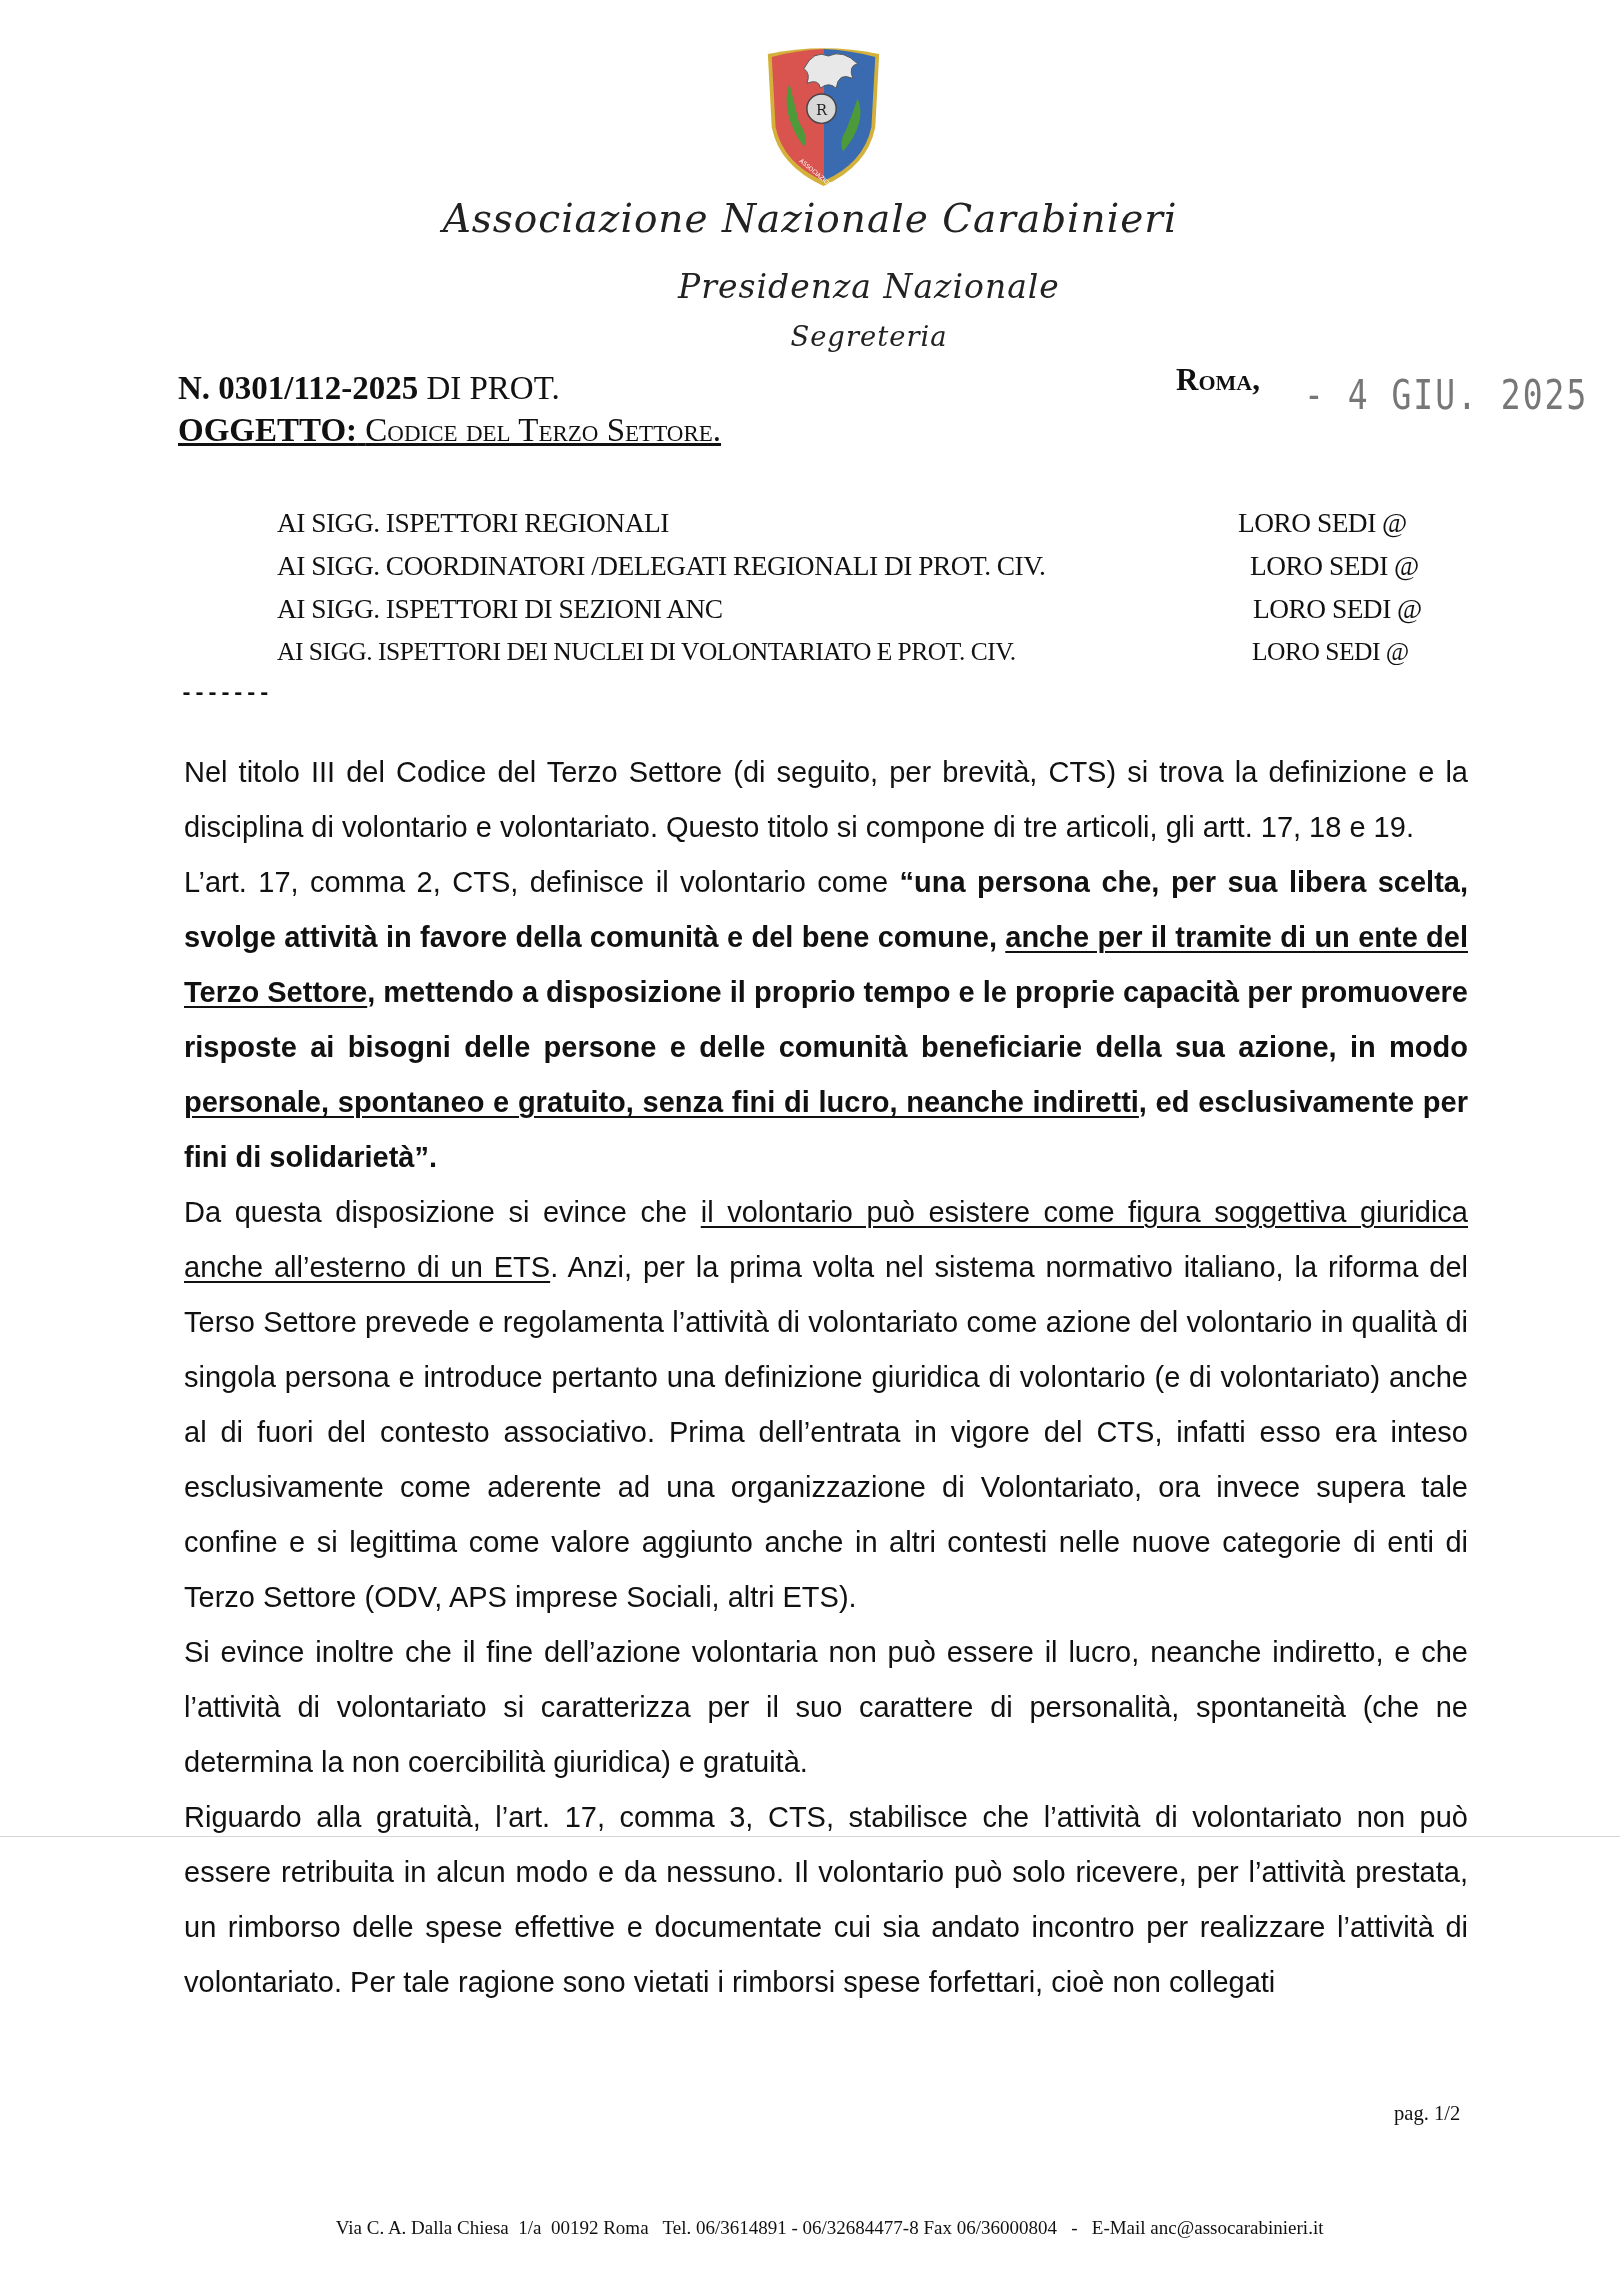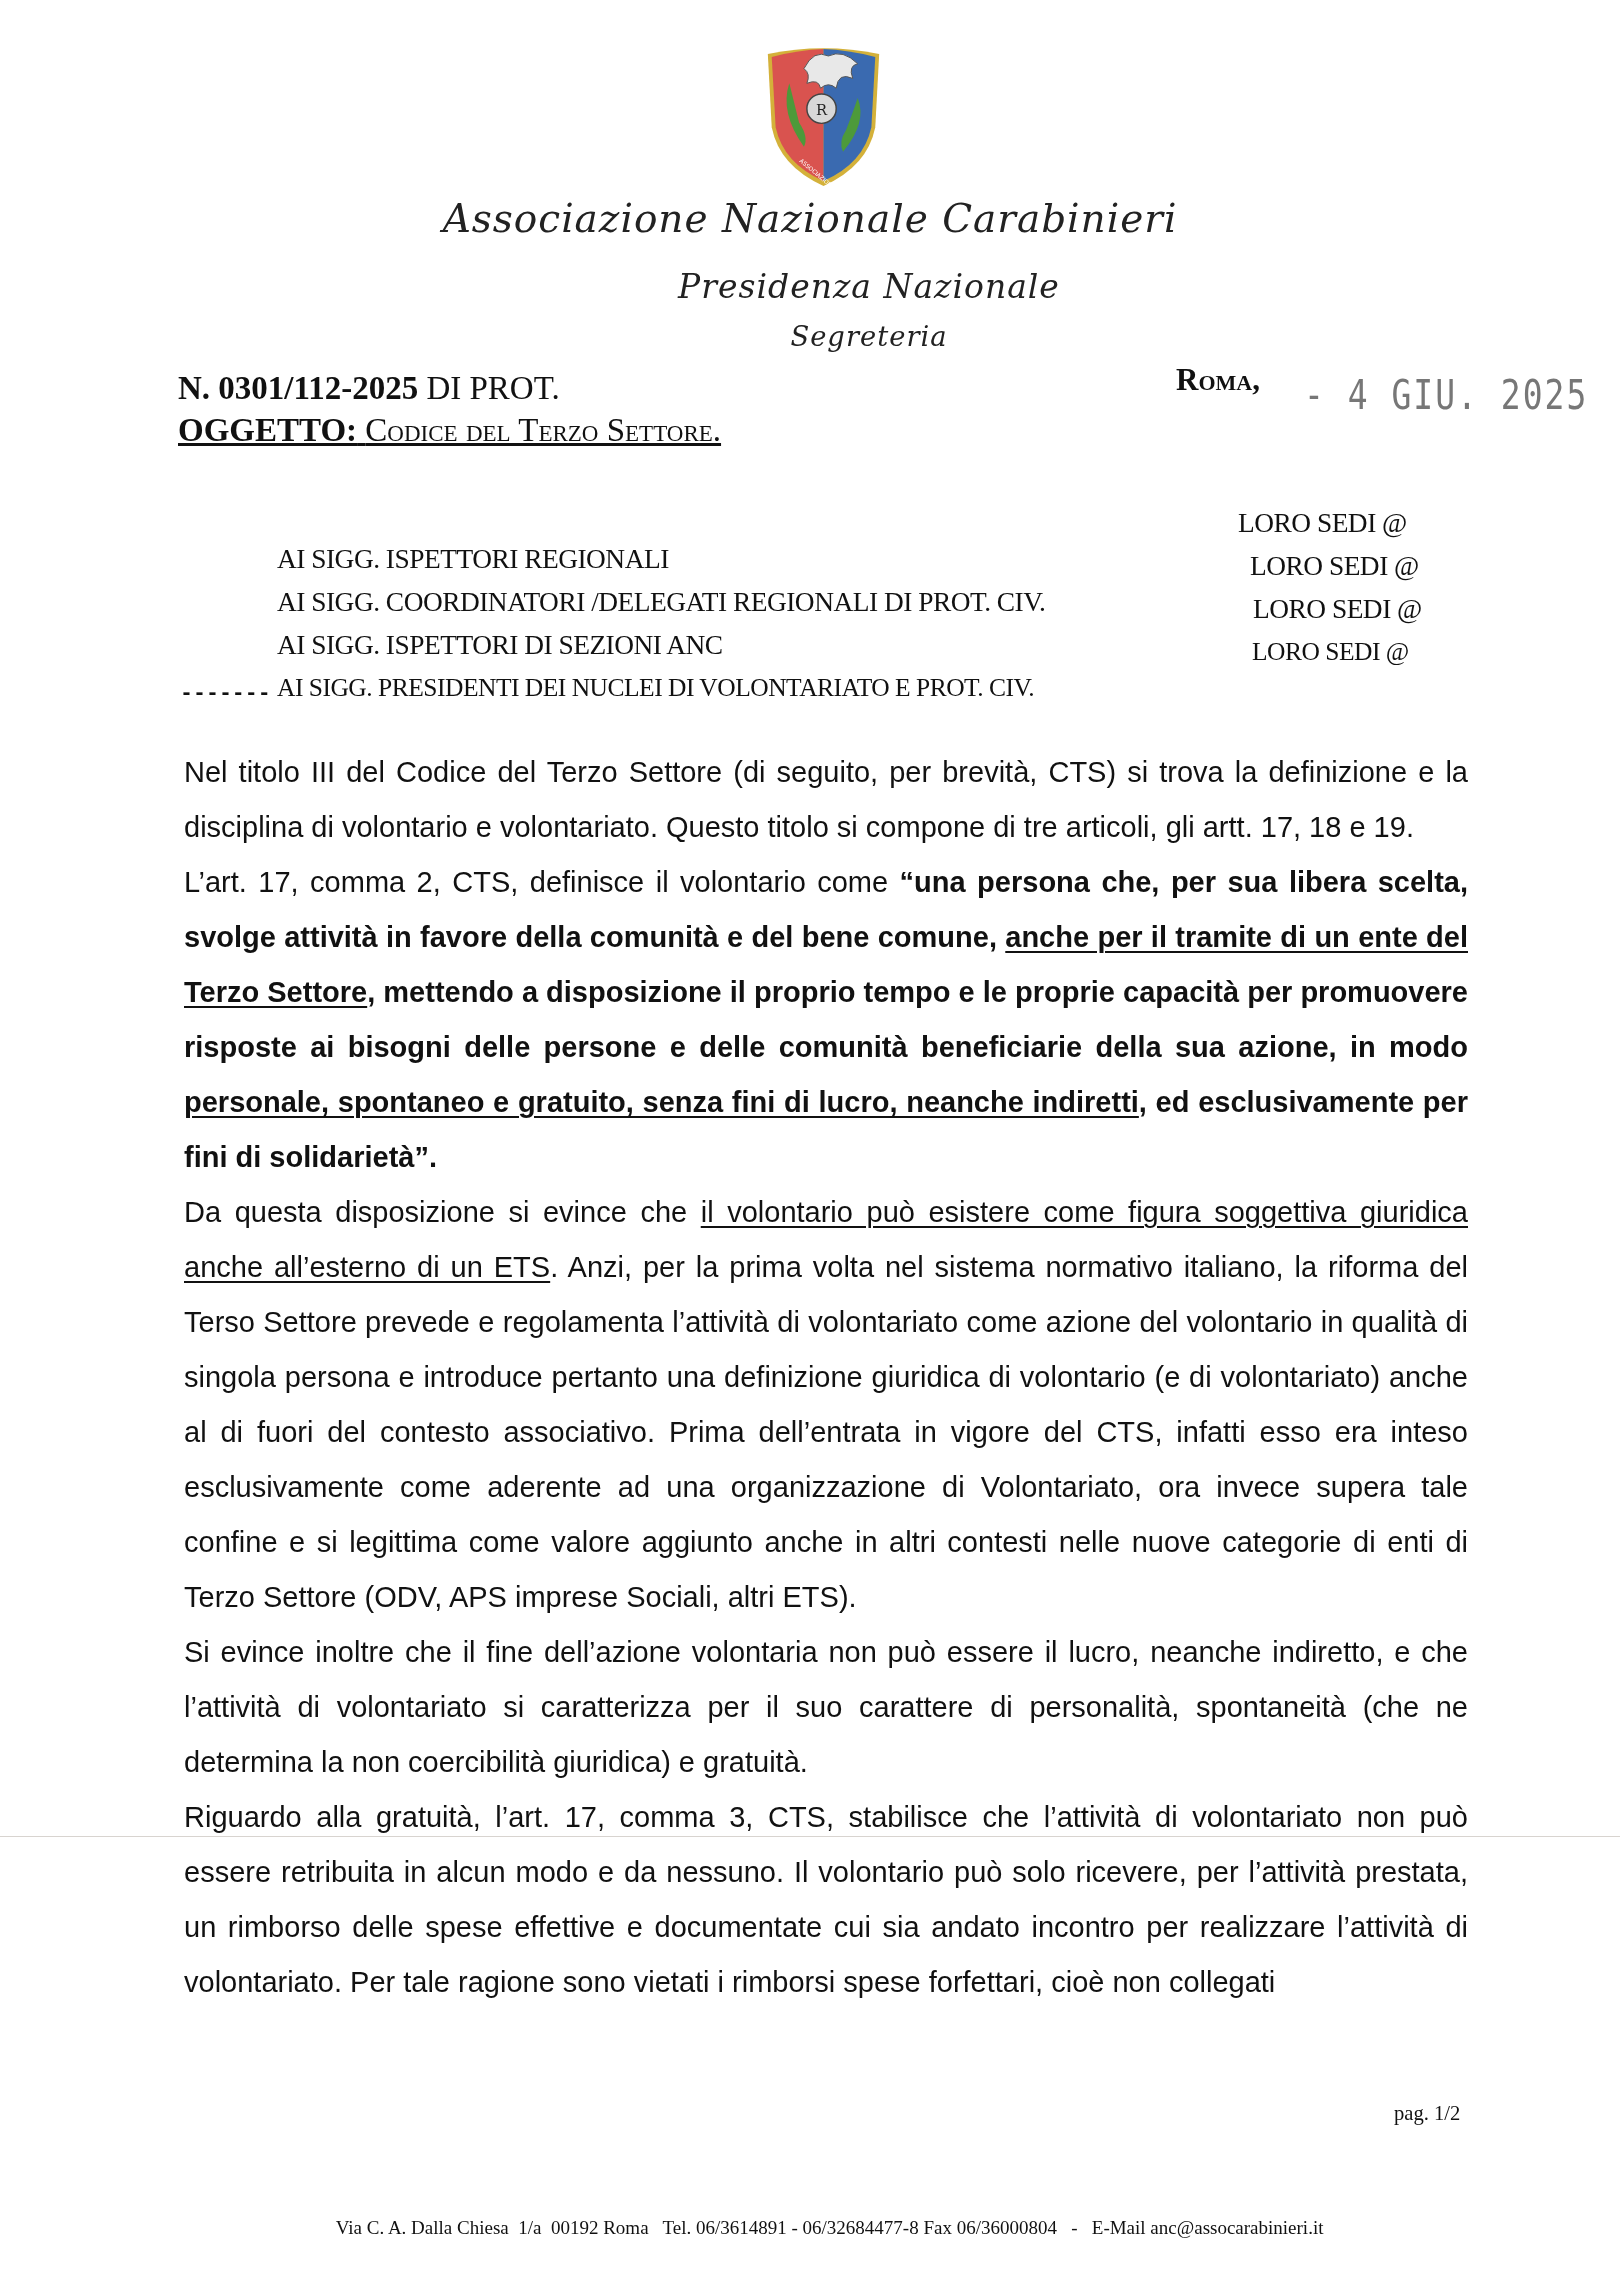--- a/index.html
+++ b/index.html
@@ -22,21 +22,21 @@
     .subject { position: absolute; left: 178px; top: 412px; font-size: 33px; font-weight: bold; text-decoration: underline; }
     .subject .sc { font-weight: normal; }
     .place { position: absolute; left: 1176px; top: 362px; font-size: 31px; font-variant: small-caps; font-weight: bold; }
     .stamp { position: absolute; left: 1304px; top: 370px; font-family: "DejaVu Sans Mono", monospace;
       font-size: 33px; color: #777; letter-spacing: 2px; transform: scaleY(1.25); transform-origin: left top; }
 
     
     .recipients { position: absolute; left: 277px; top: 508px; width: 1176px; }
     .recipient { position: relative; height: 43px; font-family: "Liberation Serif", serif; font-size: 27.4px;
       letter-spacing: -0.5px; white-space: nowrap; }
-    .recipient .who { position: absolute; left: 0; top: 0; margin-top: 36px; }
+    .recipient .who { position: absolute; left: 0; top: 0; }
     .recipient .where { position: absolute; left: 961px; top: 0; }
     .recipient.r2 .where { left: 973px; }
     .recipient.r3 .where { left: 976px; }
     .recipient.r4 .who { font-size: 25.5px; }
     .recipient.r4 .where { left: 975px; font-size: 25.5px; }
 
     .sep { position: absolute; left: 180px; top: 681px; font-family: "Liberation Mono", monospace; font-size: 21.6px; font-weight: bold; letter-spacing: 0px; }
 
     
     .body { position: absolute; left: 184px; top: 745px; width: 1284px;
@@ -98,21 +98,21 @@
     </div>
     <div class="recipient r2">
       <span class="who">AI SIGG. COORDINATORI /DELEGATI REGIONALI DI PROT. CIV.</span>
       <span class="where">LORO SEDI @</span>
     </div>
     <div class="recipient r3">
       <span class="who">AI SIGG. ISPETTORI DI SEZIONI ANC</span>
       <span class="where">LORO SEDI @</span>
     </div>
     <div class="recipient r4">
-      <span class="who">AI SIGG. PRESIDENTI DEI NUCLEI  DI VOLONTARIATO E PROT. CIV.</span>
+      <span class="who">AI SIGG. ISPETTORI DEI NUCLEI  DI VOLONTARIATO E PROT. CIV.</span>
       <span class="where">LORO SEDI @</span>
     </div>
   </div>
 
   <div class="sep">-------</div>
 
   <div class="body">
     <p>Nel titolo III del Codice del Terzo Settore (di seguito, per brevità, CTS) si trova la definizione e la disciplina di volontario e volontariato. Questo titolo si compone di tre articoli, gli artt. 17, 18 e 19.</p>
     <p><span>L’art. 17, comma 2, CTS, definisce il volontario come </span><b><span>“una persona che, per sua libera scelta, svolge attività in favore della comunità e del bene comune, </span><u>anche per il tramite di un ente del Terzo Settore</u><span>, mettendo a disposizione il proprio tempo e le proprie capacità per promuovere risposte ai bisogni delle persone e delle  comunità beneficiarie della sua azione, in modo </span><u>personale, spontaneo e gratuito, senza fini di lucro, neanche indiretti</u><span>, ed esclusivamente per fini di solidarietà”.</span></b></p>
     <p><span>Da questa disposizione si evince che </span><u>il volontario può esistere come figura soggettiva giuridica anche all’esterno di un ETS</u><span>. Anzi, per la prima volta nel sistema normativo italiano, la riforma del Terso Settore prevede e regolamenta l’attività di volontariato come azione del volontario in qualità di singola persona e introduce pertanto una definizione giuridica di volontario (e di volontariato) anche al di fuori del contesto associativo. Prima dell’entrata in vigore del CTS, infatti esso era inteso esclusivamente come aderente ad una organizzazione di Volontariato, ora invece supera tale confine e si legittima come valore aggiunto anche in altri contesti nelle nuove categorie di enti di Terzo Settore (ODV, APS imprese Sociali, altri ETS).</span></p>

